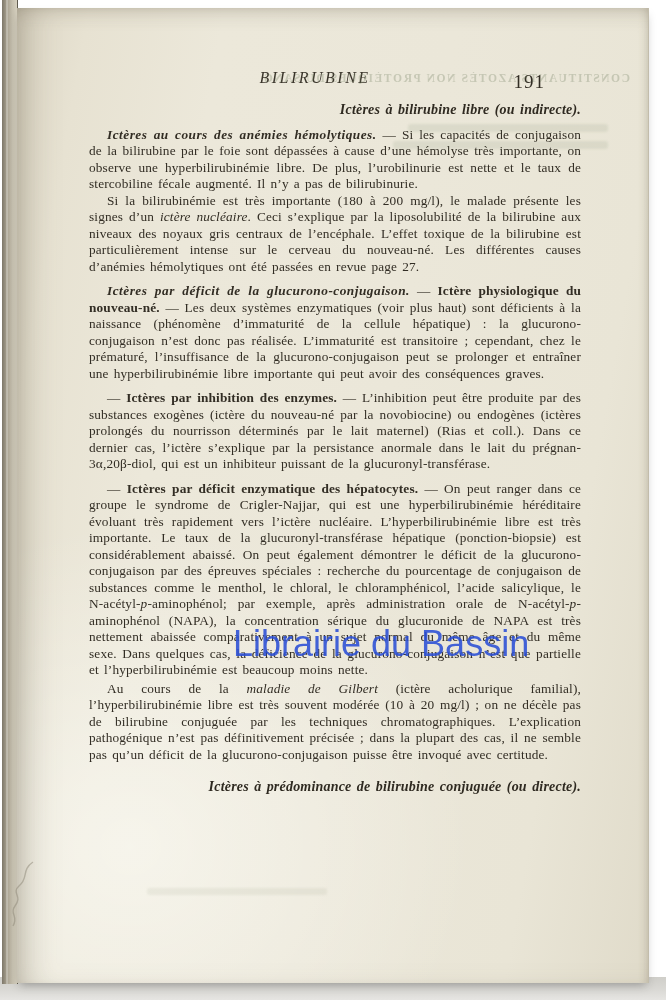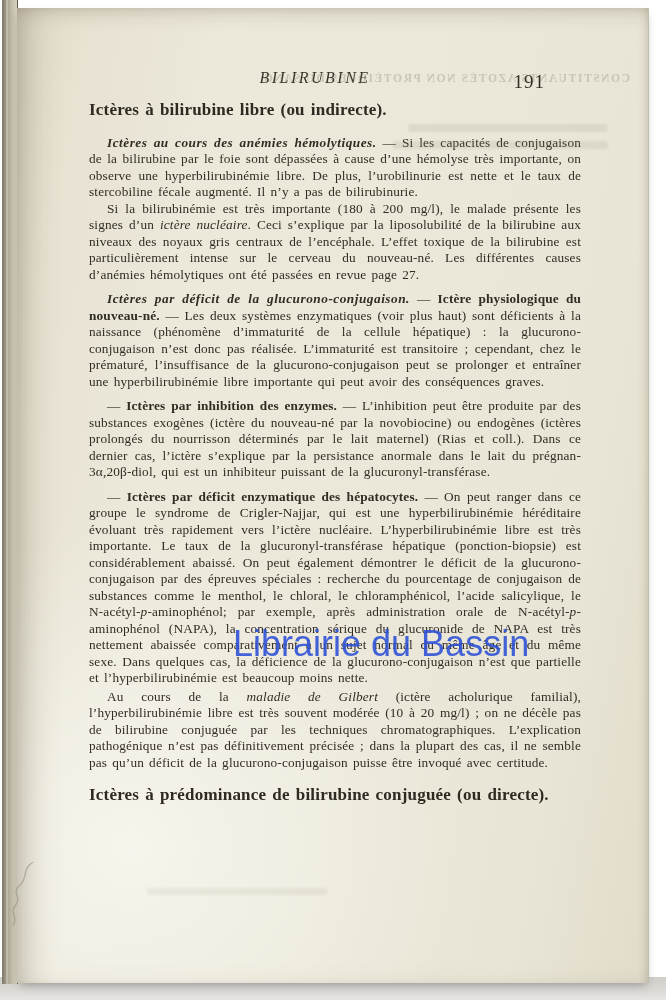--- a/index.html
+++ b/index.html
@@ -42,26 +42,26 @@
     color:#322d24;font-size:13.3px;line-height:16.5px;
     text-align:justify;word-spacing:1.6px;letter-spacing:.15px;
   }
   .running-head{position:relative;height:20px;margin-bottom:2px;}
   .running-title{
     position:absolute;left:0;right:40px;text-align:center;
     font-style:italic;font-size:16px;letter-spacing:2.5px;color:#3a352b;
   }
   .page-number{position:absolute;right:36px;top:4px;font-size:19px;letter-spacing:1px;}
   .subheading{
-    text-align:left;font-weight:700;font-size:17px;letter-spacing:.2px;
-    margin:12px 0 0 0;text-indent:0;color:#2f2a21;
+    text-align:right;font-weight:700;font-size:14px;letter-spacing:.2px;
+    margin:12px 0 0 0;text-indent:0;color:#2f2a21;font-style:italic;
   }
   .subheading.second{margin-top:16px;margin-bottom:13px;}
   p.body-par{margin:0;text-indent:18px;}
-  p.par-gap-lg{margin-top:16px;}
+  p.par-gap-lg{margin-top:8px;}
   p.par-gap-md{margin-top:8px;}
   p.par-gap-sm{margin-top:2px;}
   .seg-normal{}
   .seg-bold{font-weight:700;}
   .seg-italic{font-style:italic;}
   .seg-bold-italic{font-weight:700;font-style:italic;letter-spacing:.5px;}
   
   .watermark{
     position:absolute;left:216px;top:616px;z-index:5;
     font-family:"Liberation Sans", sans-serif;

